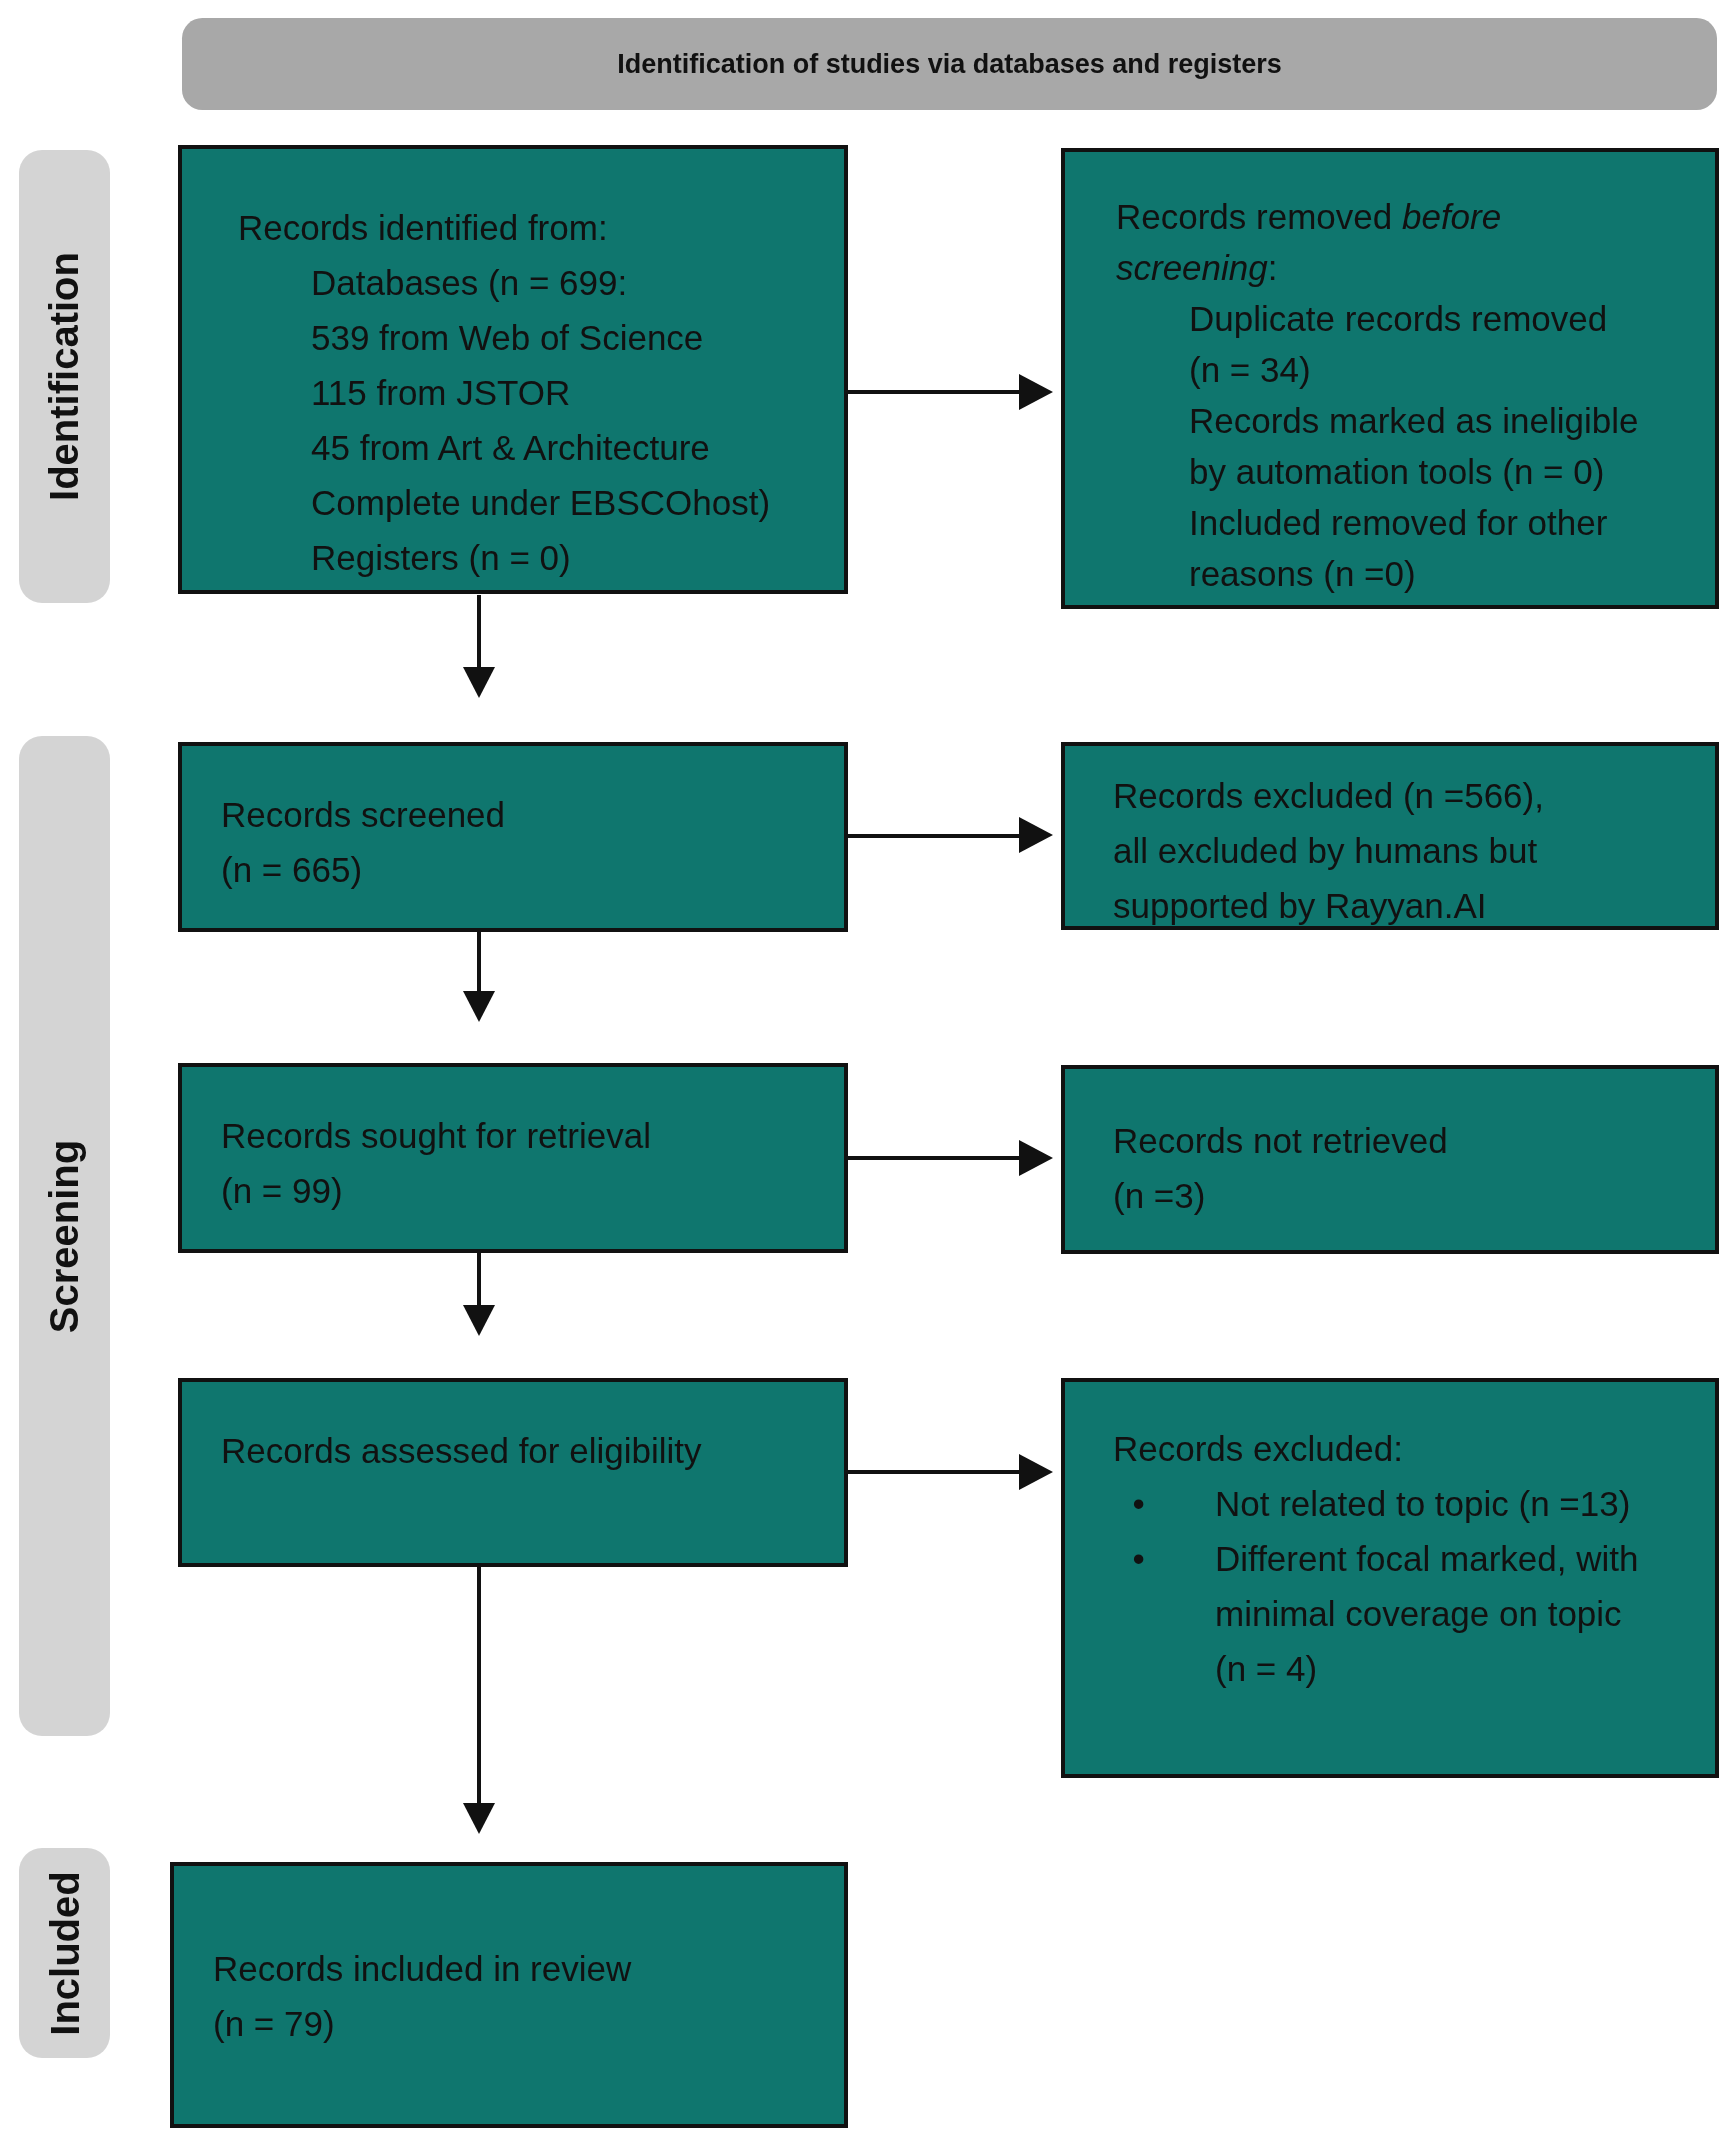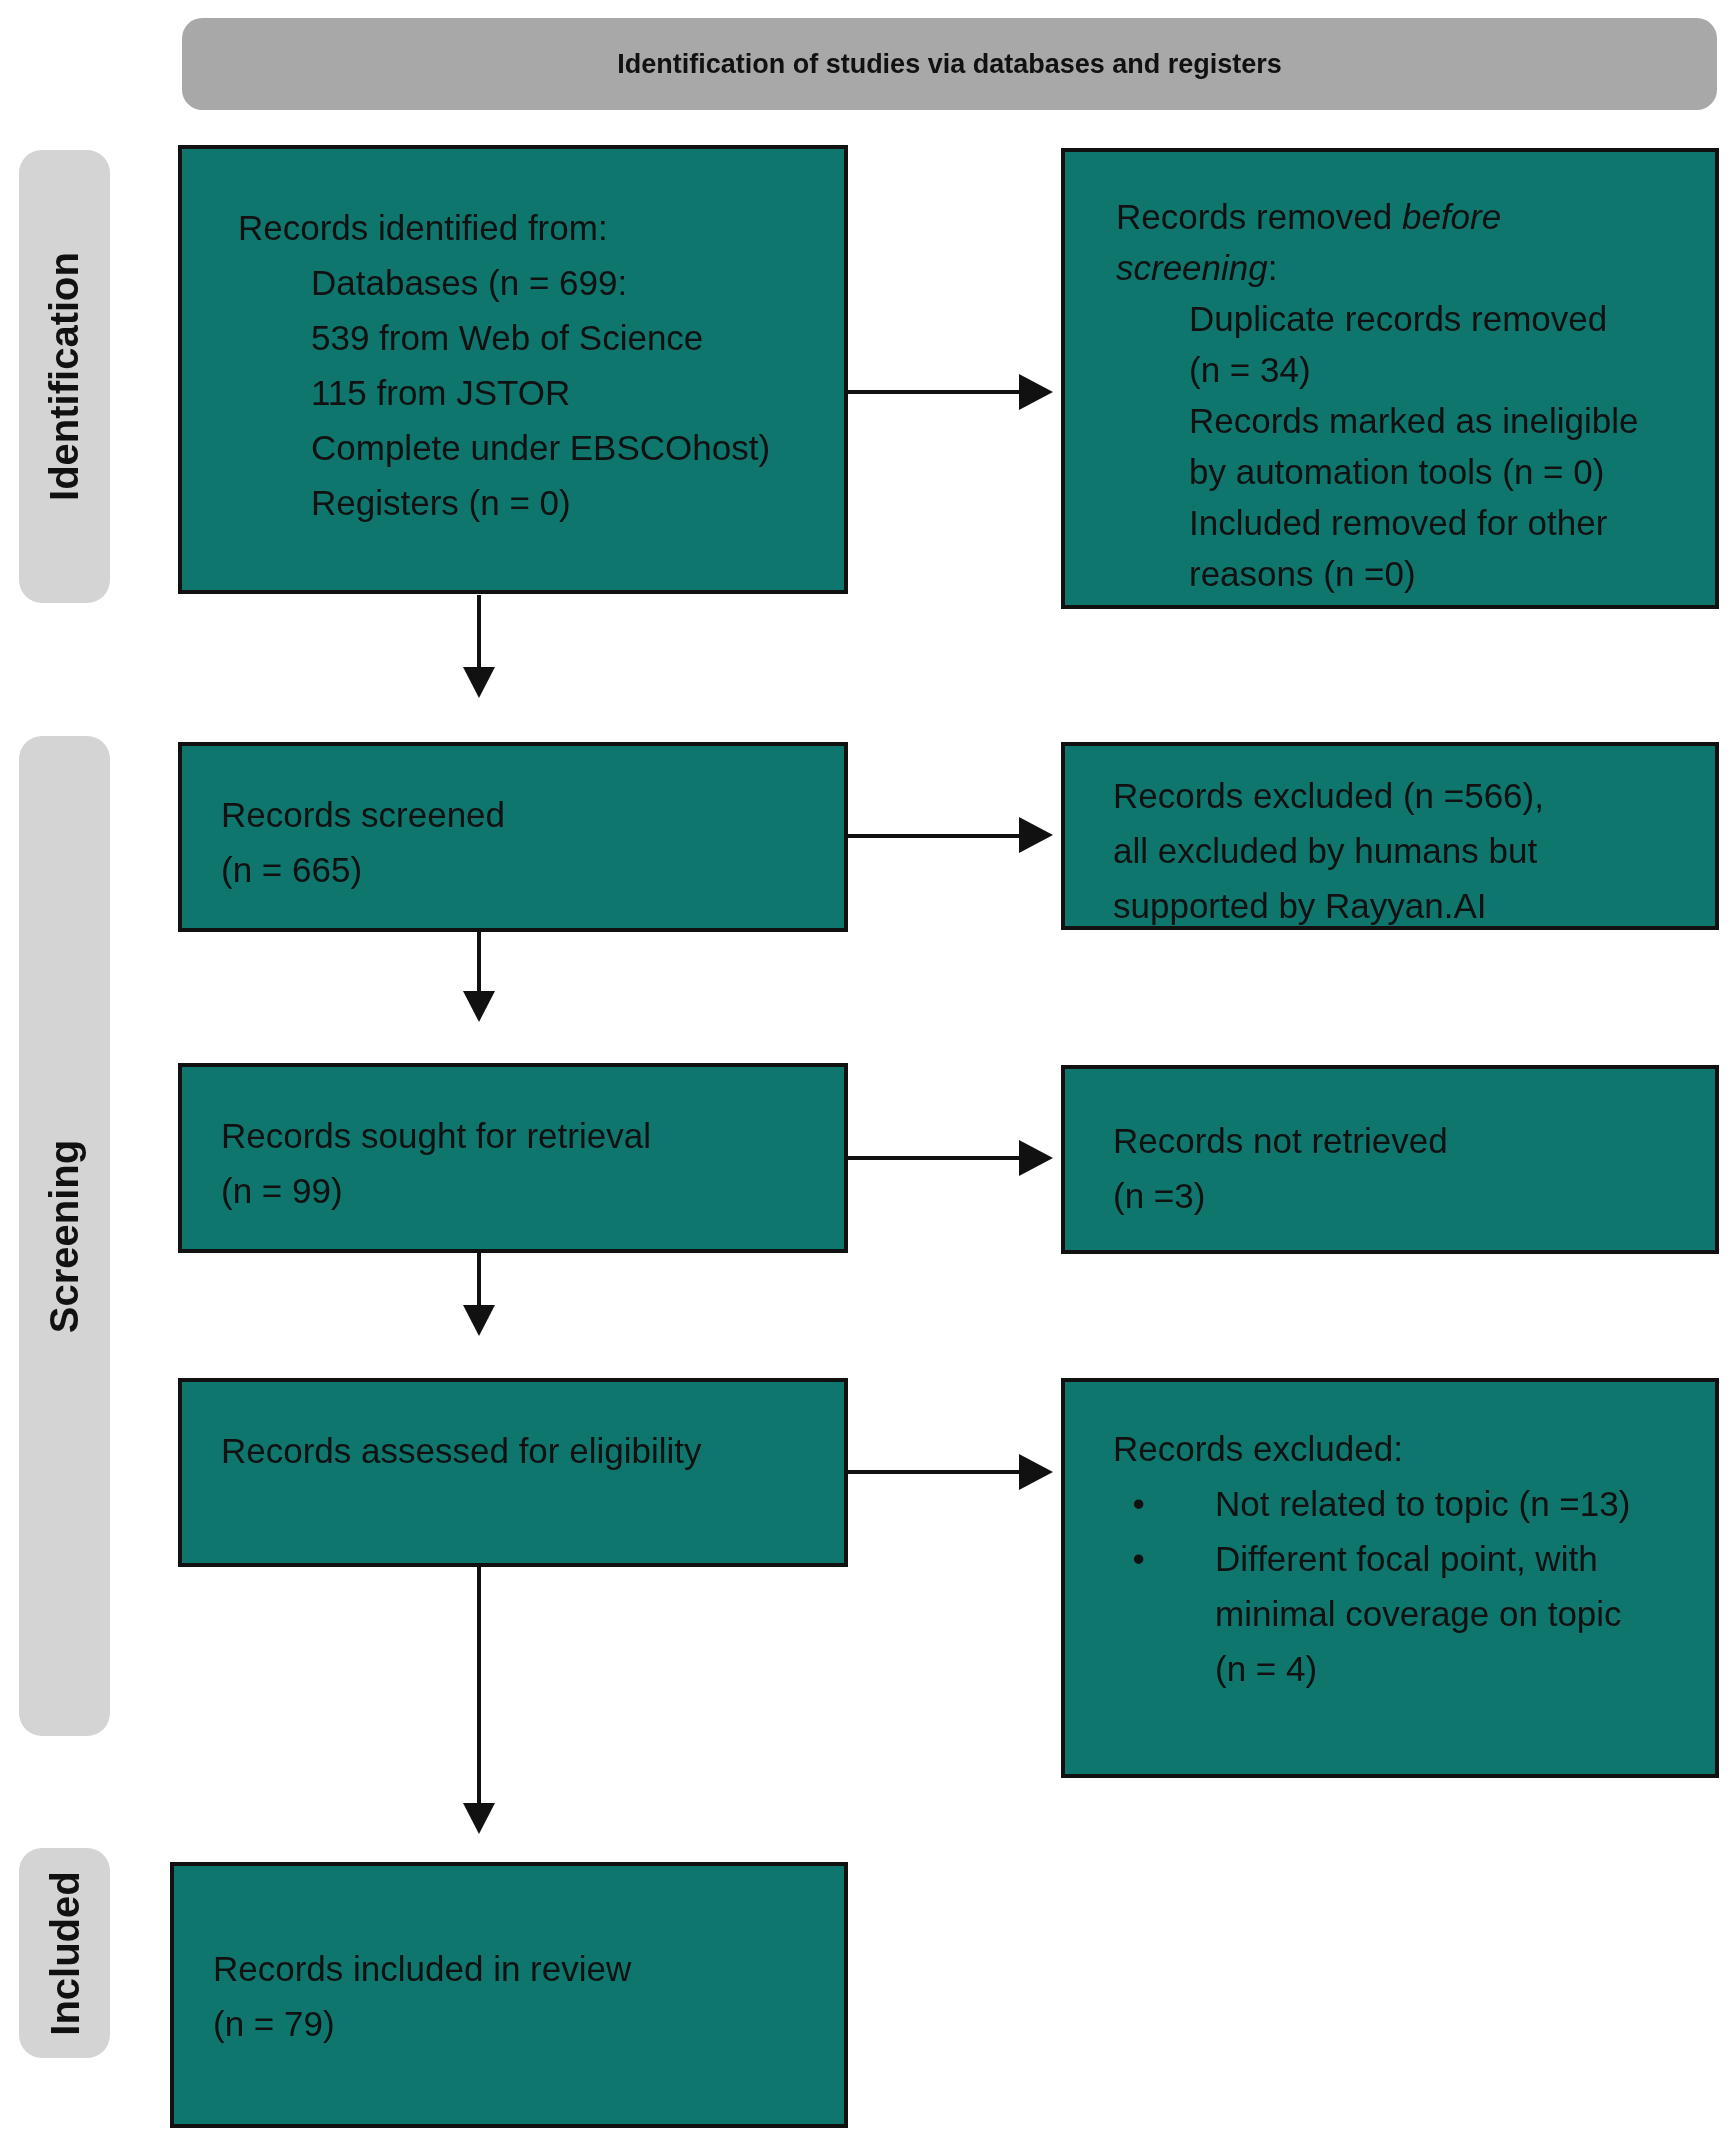--- a/index.html
+++ b/index.html
@@ -82,20 +82,21 @@
   </div>
   <div class="stage-label" id="stage-included">
     <span>Included</span>
   </div>
 
   <div class="flowbox" id="box-identified">
       <div class="line"><span>Records identified from:</span></div>
       <div class="line ind1"><span>Databases (n = 699:</span></div>
       <div class="line ind1"><span>539 from Web of Science</span></div>
       <div class="line ind1"><span>115 from JSTOR</span></div>
+      <div class="line ind1"><span>45 from Art &amp; Architecture</span></div>
       <div class="line ind1"><span>Complete under EBSCOhost)</span></div>
       <div class="line ind1"><span>Registers (n = 0)</span></div>
     </div>
   <div class="flowbox" id="box-removed-before-screening">
       <div class="line"><span>Records removed </span><span class="it">before</span></div>
       <div class="line"><span class="it">screening</span><span>:</span></div>
       <div class="line ind1"><span>Duplicate records removed</span></div>
       <div class="line ind1"><span>(n = 34)</span></div>
       <div class="line ind1"><span>Records marked as ineligible</span></div>
       <div class="line ind1"><span>by automation tools (n = 0)</span></div>
@@ -118,21 +119,21 @@
   <div class="flowbox" id="box-not-retrieved">
       <div class="line"><span>Records not retrieved</span></div>
       <div class="line"><span>(n =3)</span></div>
     </div>
   <div class="flowbox" id="box-assessed">
       <div class="line"><span>Records assessed for eligibility</span></div>
     </div>
   <div class="flowbox" id="box-excluded-eligibility">
       <div class="line"><span>Records excluded:</span></div>
       <div class="line bullet"><span class="dot">•</span><span>Not related to topic (n =13)</span></div>
-      <div class="line bullet"><span class="dot">•</span><span>Different focal point, with</span></div>
+      <div class="line bullet"><span class="dot">•</span><span>Different focal marked, with</span></div>
       <div class="line ind2"><span>minimal coverage on topic</span></div>
       <div class="line ind2"><span>(n = 4)</span></div>
     </div>
   <div class="flowbox" id="box-included-review">
       <div class="line"><span>Records included in review</span></div>
       <div class="line"><span>(n = 79)</span></div>
     </div>
 
   <div class="vline" style="left:477px;top:595px;height:73px;"></div>
   <div class="head-down" style="left:463px;top:667px;"></div>

